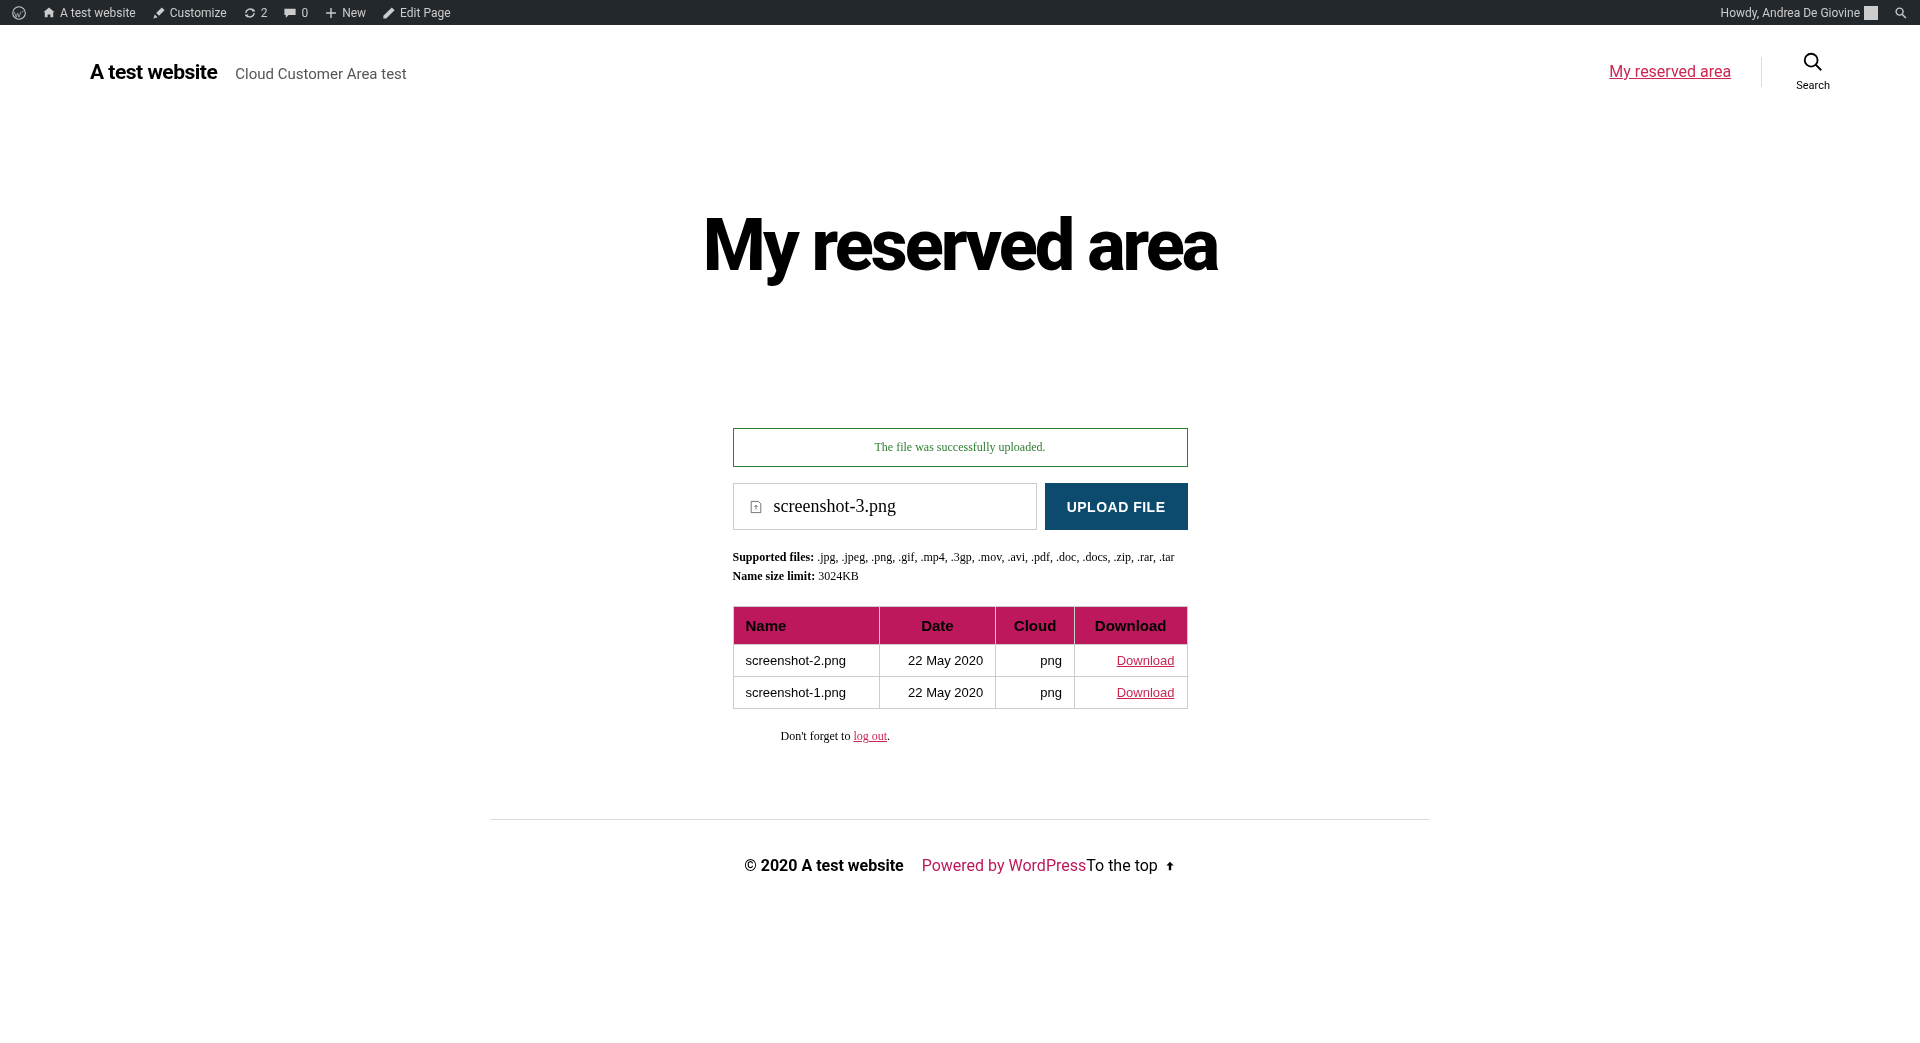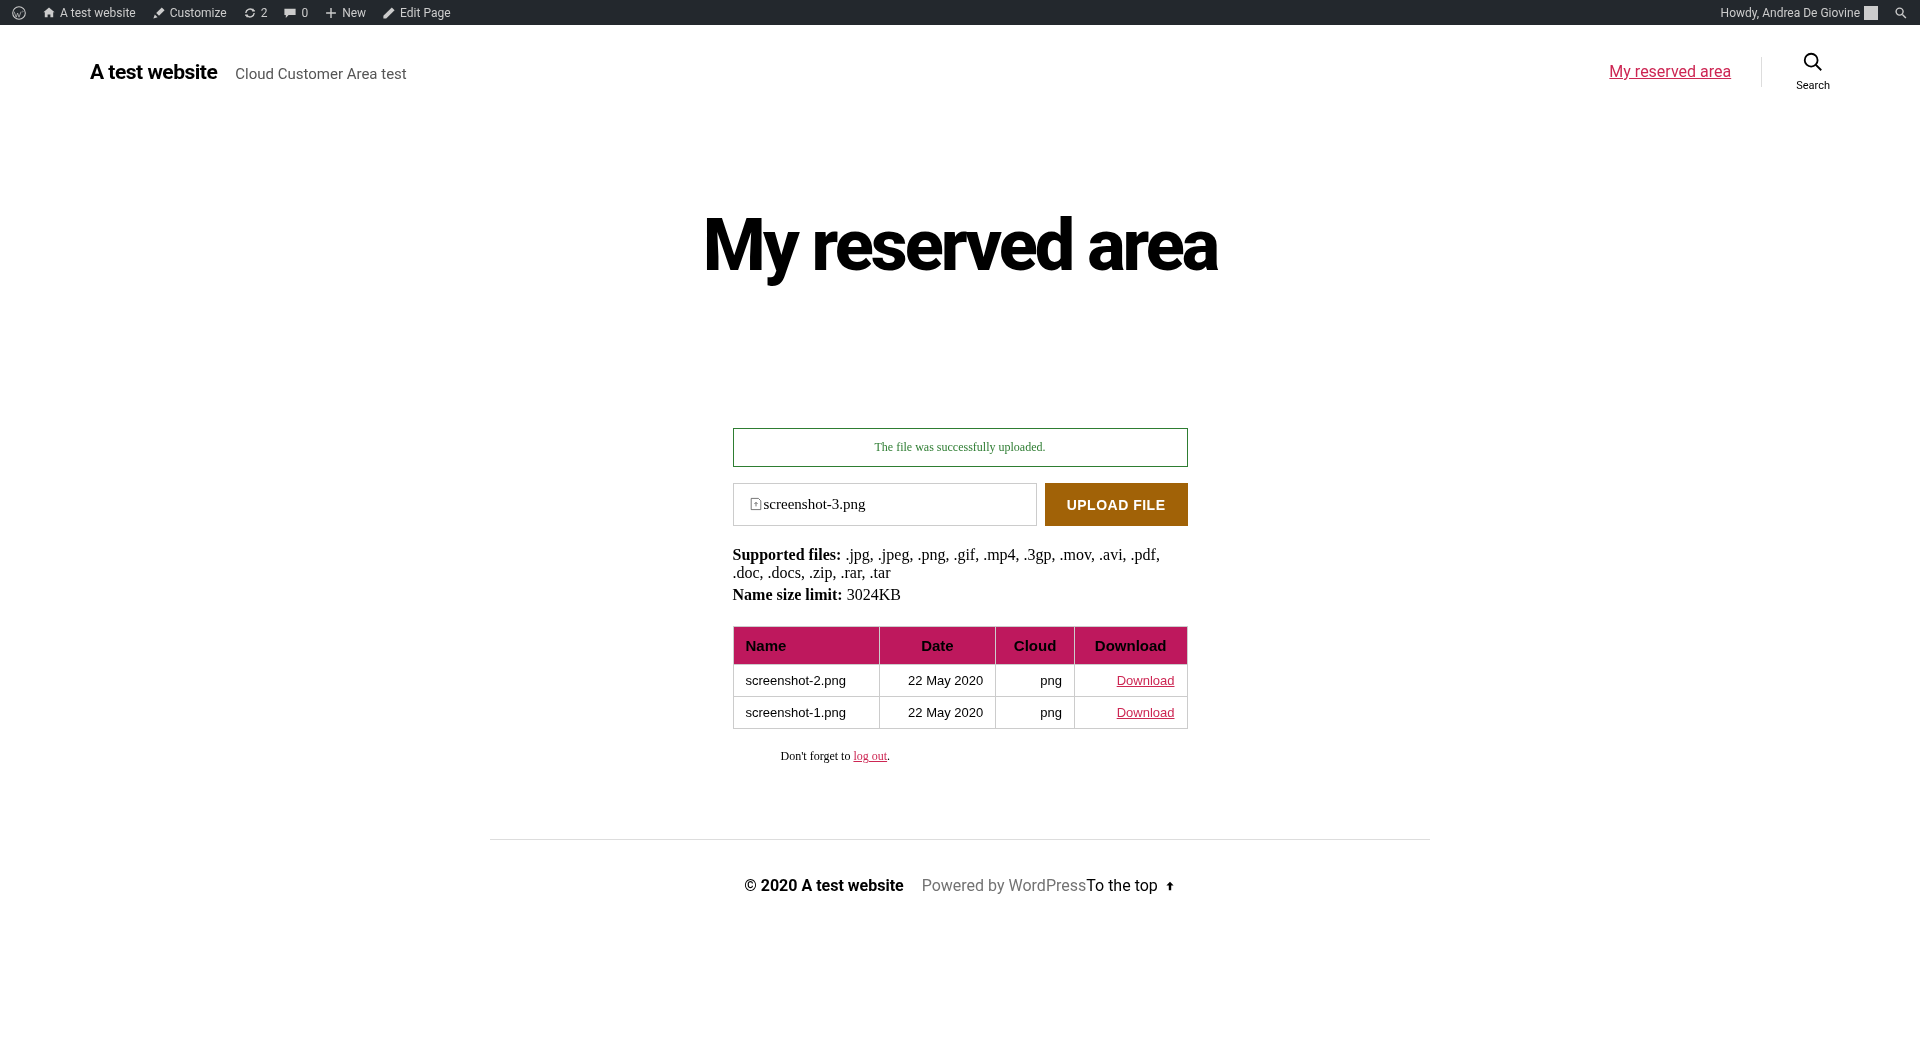--- a/index.html
+++ b/index.html
@@ -24,45 +24,45 @@
 .search-btn svg { width: 22px; height: 22px; }
 .search-label { font-size: 11px; display: block; margin-top: 2px; }
 
 
 .page-title { text-align: center; font-weight: 800; font-size: 72px; letter-spacing: -3px; margin-top: 85px; margin-bottom: 140px; }
 
 
 .content { max-width: 455px; margin: 0 auto; font-family: Georgia, 'Times New Roman', serif; }
 .success-box { border: 1px solid #2e7d32; color: #2e7d32; text-align: center; padding: 11px 0; font-size: 12px; margin-bottom: 16px; }
 .upload-row { display: flex; gap: 8px; margin-bottom: 20px; }
-.file-input { flex: 1; border: 1px solid #ccc; padding: 12px 14px; display: flex; align-items: flex-start; font-size: 15px; }
+.file-input { flex: 1; border: 1px solid #ccc; padding: 12px 14px; display: flex; align-items: center; gap: 10px; font-size: 18px; }
 .file-icon { width: 16px; height: 16px; }
-.upload-btn { background: #a16207; color: #fff; border: none; padding: 0 22px; font-weight: 600; font-size: 14px; letter-spacing: 0.5px; cursor: pointer; font-family: -apple-system, sans-serif; }
-
-.meta-info { font-size: 16px; margin-bottom: 4px; }
+.upload-btn { background: #0c4a6e; color: #fff; border: none; padding: 0 22px; font-weight: 600; font-size: 14px; letter-spacing: 0.5px; cursor: pointer; font-family: -apple-system, sans-serif; }
+
+.meta-info { font-size: 12px; margin-bottom: 4px; }
 .meta-info strong { font-weight: bold; }
 .meta-row2 { margin-bottom: 22px; }
 
 
 .files-table { width: 100%; border-collapse: collapse; font-family: -apple-system, sans-serif; font-size: 13px; }
 .files-table th { background: #be185d; border: 1px solid #ccc; padding: 10px 12px; font-weight: 700; font-size: 15px; }
 .files-table th:first-child { text-align: left; }
 .files-table td { border: 1px solid #ccc; padding: 8px 12px; text-align: right; }
 .files-table td:first-child { text-align: left; margin-left: 40px; }
 .dl-link { color: #cd2653; text-decoration: underline; cursor: pointer; }
 
 .logout-text { font-size: 12px; margin-top: 20px; font-family: Georgia, serif; margin-left: 48px; }
 .logout-text a { color: #cd2653; text-decoration: underline; }
 
 
 .footer-divider { border-top: 1px solid #ddd; margin: 75px auto 0; max-width: 940px; }
 .site-footer { max-width: 940px; margin: 0 auto; display: flex; align-items: center; justify-content: center; padding: 36px 0; font-size: 16px; }
 .footer-left { display: flex; gap: 18px; }
 .copyright { font-weight: 700; }
-.powered { color: #737373; }
+.powered { color: #be185d; }
 .to-top { cursor: pointer; display: flex; align-items: center; gap: 6px; }
 </style>
 </head>
 <body>
 
 <div class="admin-bar">
   <div class="admin-left">
     <span class="admin-item">
       <span class="admin-icon">
         <svg viewBox="0 0 20 20" fill="#ccc">

